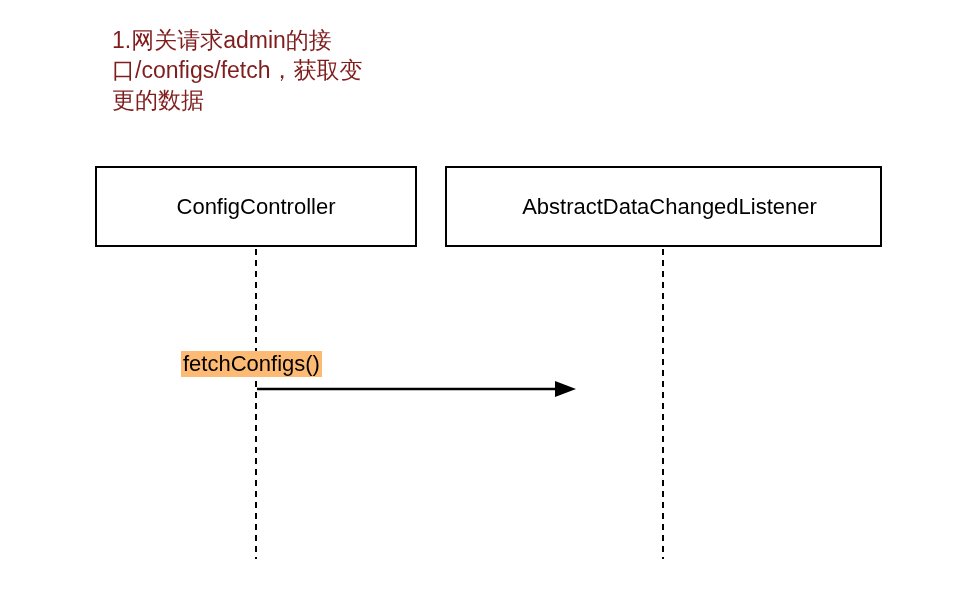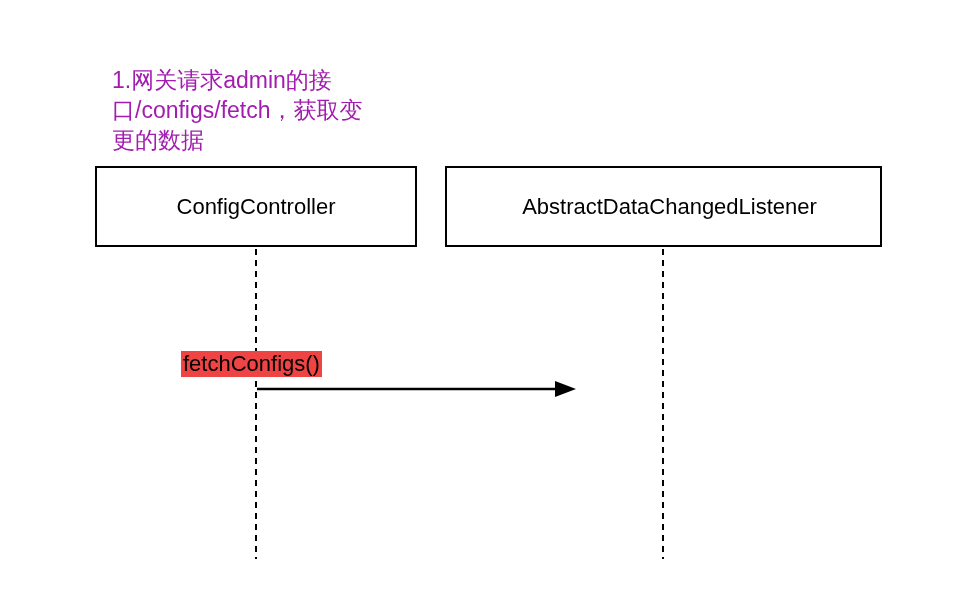--- a/index.html
+++ b/index.html
@@ -14,22 +14,21 @@
     background: #ffffff;
     font-family: "Liberation Sans", "DejaVu Sans", sans-serif;
     color: #000000;
     overflow: hidden;
   }
   .note {
     position: absolute;
     font-size: 23px;
     line-height: 30px;
     white-space: pre-line;
-    color: #a21caf;
-    margin-top: 40px;
+    color: #7f1d1d;
   }
   .note-1 { left: 112px; top: 25px; }
   .note-2 { left: 487px; top: 57px; }
   .participant {
     position: absolute;
     top: 166px;
     height: 81px;
     border: 2px solid #000000;
     box-sizing: border-box;
     background: #ffffff;
@@ -44,21 +43,21 @@
     position: absolute;
     left: 0;
     top: 0;
     width: 969px;
     height: 612px;
   }
   .msg-label {
     position: absolute;
     font-size: 22px;
     line-height: 26px;
-    background: #ef4444;
+    background: #fdba74;
     padding: 0 2px;
     white-space: nowrap;
   }
   .msg-label-source { left: 181px; top: 351px; }
   .msg-label-target { left: 592px; top: 377px; }
 </style>
 </head>
 <body>
 
 <div class="canvas">

